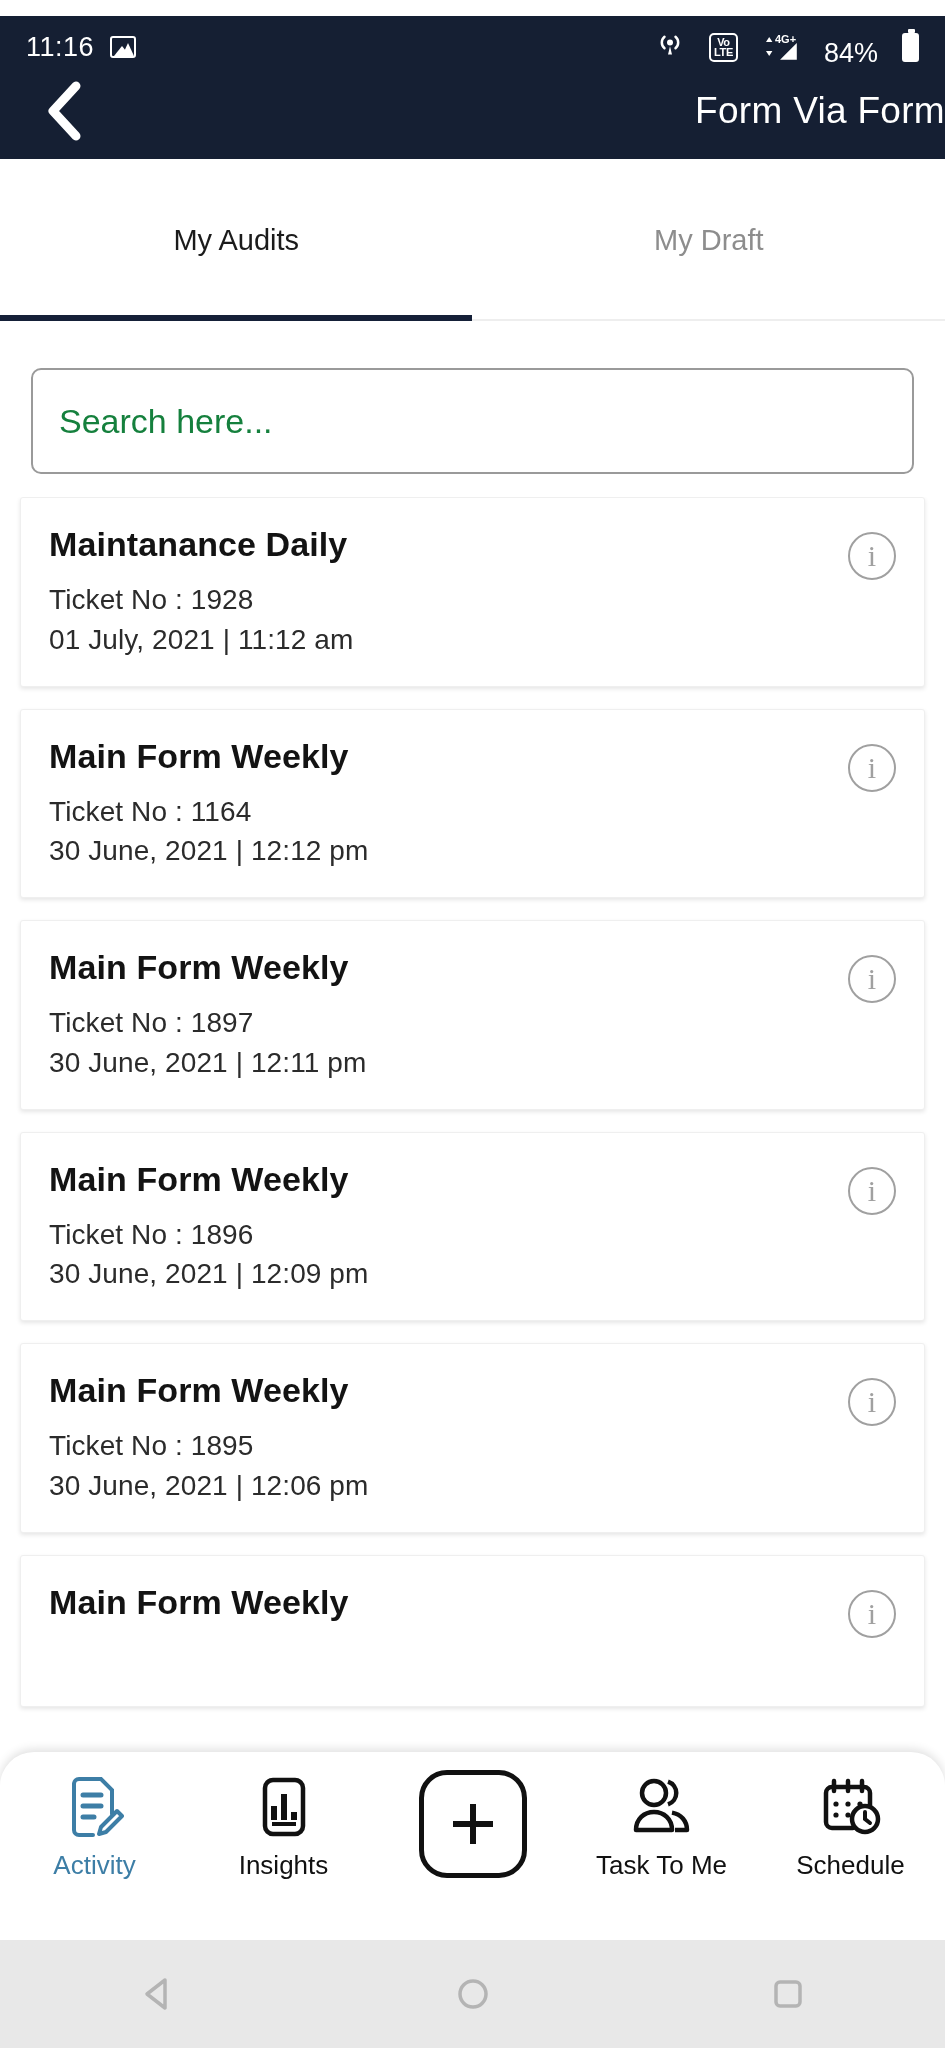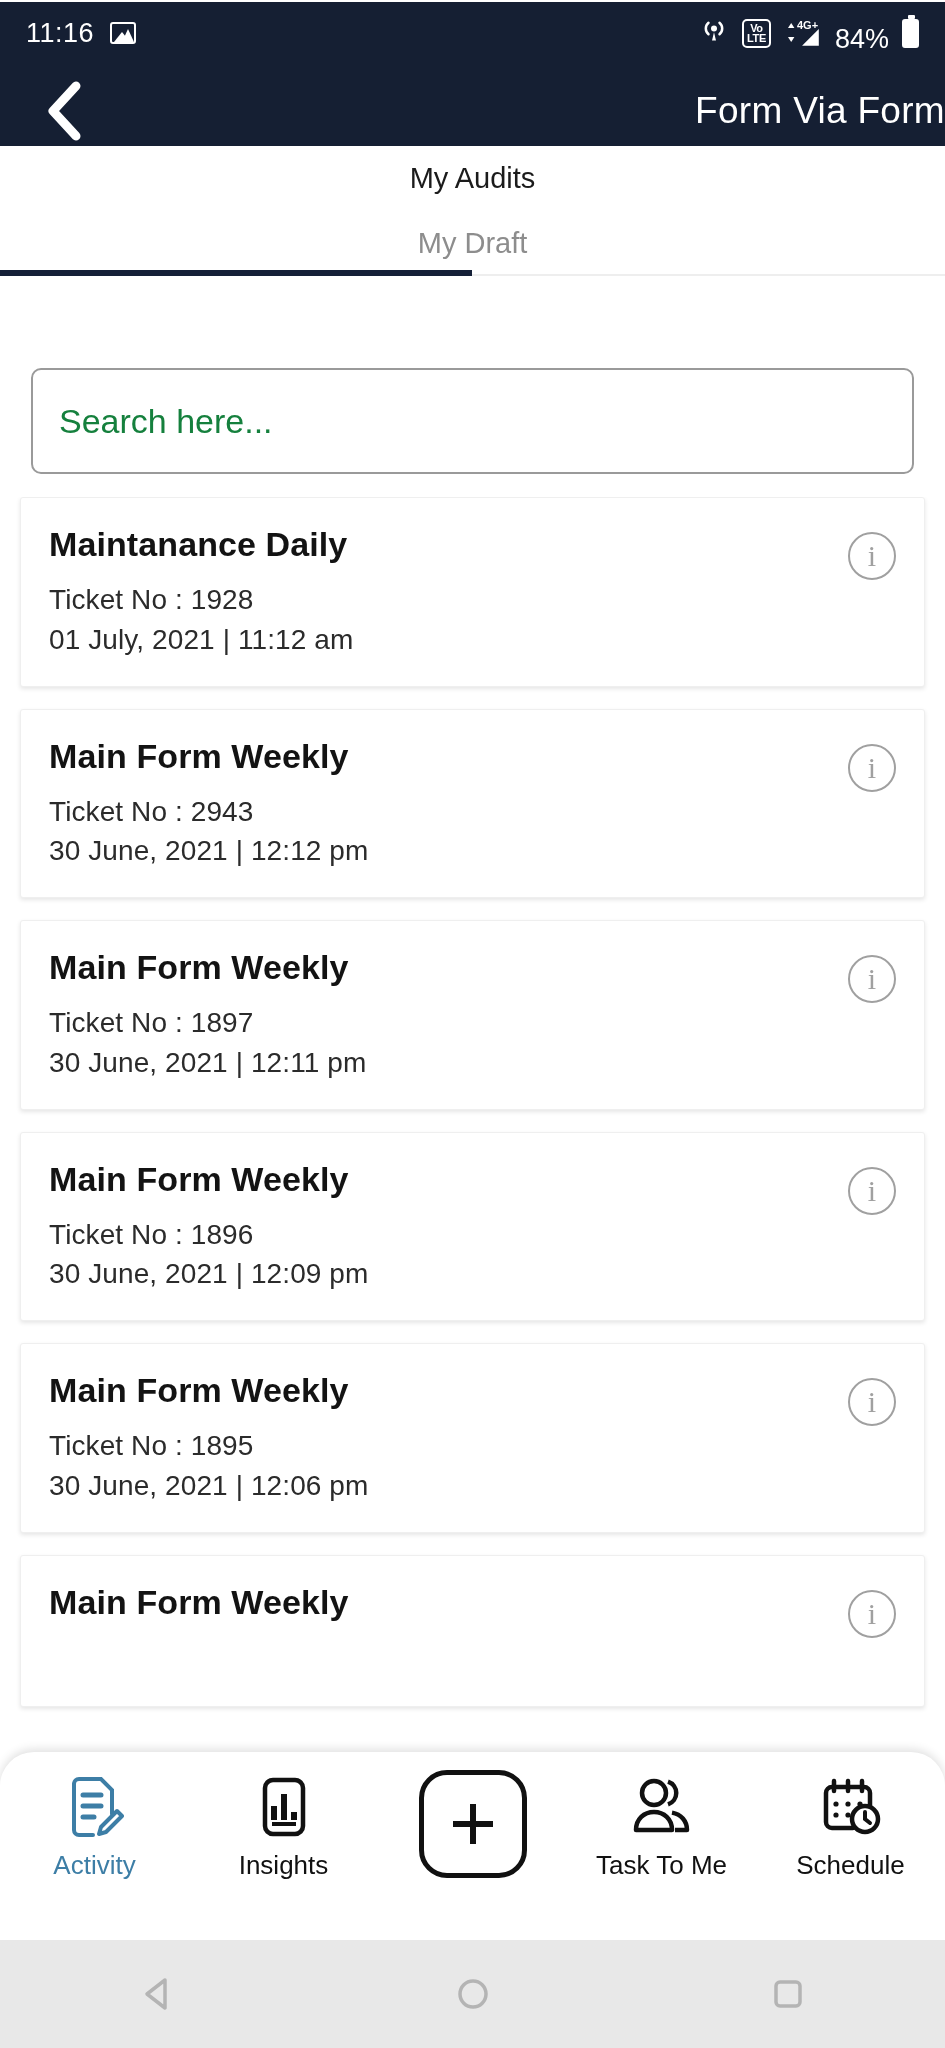--- a/index.html
+++ b/index.html
@@ -6,28 +6,28 @@
   html, body {
     width:945px; height:2048px;
     font-family:"Liberation Sans", sans-serif;
     background:#ffffff;
     overflow:hidden;
   }
   #root { position:relative; width:945px; height:2048px; background:#ffffff; }
 
   
   .statusbar {
-    position:absolute; top:2px; left:0; width:945px; height:62px;
+    position:absolute; top:16px; left:0; width:945px; height:62px;
     background:#151f33; color:#ffffff;
     display:flex; align-items:center; justify-content:space-between;
     padding:4px 26px;
   }
   .sb-left { display:flex; align-items:center; gap:16px; }
   .sb-clock { font-size:27px; letter-spacing:0.5px; }
-  .sb-right { display:flex; align-items:center; gap:13px;text-align:center; }
+  .sb-right { display:flex; align-items:center; gap:24px;text-align:center; }
   .sb-batt-text { font-size:27px;margin-top:12px; }
 
   .ico-photo {
     width:26px; height:22px; border:2.5px solid #ffffff; border-radius:3px;
     position:relative; overflow:hidden; background:#151f33;
   }
   .ico-photo:after {
     content:""; position:absolute; bottom:0; left:2px;
     border-left:8px solid transparent; border-right:8px solid transparent;
     border-bottom:10px solid #ffffff;
@@ -66,22 +66,22 @@
     width:56px; height:62px; cursor:pointer;
     display:flex; align-items:center; justify-content:center;
   }
   .appbar-title {
     width:100%; text-align:right; color:#ffffff;
     font-size:37px; font-weight:400; letter-spacing:0.3px;
   }
 
   
   .tabs {
-    position:absolute; top:146px; left:0; width:945px; height:130px;
-    background:#ffffff; display:flex;flex-direction:column;
+    position:absolute; top:159px; left:0; width:945px; height:162px;
+    background:#ffffff; display:flex;
   }
   .tab {
     flex:1; display:flex; align-items:center; justify-content:center;
     font-size:29px; position:relative; cursor:pointer;
   }
   .tab.active { color:#1b1b1b; }
   .tab.inactive { color:#8d8d8d; }
   .tab-underline {
     position:absolute; left:0; bottom:0; width:472px; height:6px;
     background:#152038;
@@ -224,21 +224,21 @@
       <div class="card-title">Maintanance Daily</div>
       <div class="card-line">Ticket No : 1928</div>
       <div class="card-line">01 July, 2021 | 11:12 am</div>
       <div class="info-icon">
         <span>i</span>
       </div>
     </div>
 
     <div class="card">
       <div class="card-title">Main Form Weekly</div>
-      <div class="card-line">Ticket No : 2943</div>
+      <div class="card-line">Ticket No : 1164</div>
       <div class="card-line">30 June, 2021 | 12:12 pm</div>
       <div class="info-icon">
         <span>i</span>
       </div>
     </div>
 
     <div class="card">
       <div class="card-title">Main Form Weekly</div>
       <div class="card-line">Ticket No : 1897</div>
       <div class="card-line">30 June, 2021 | 12:11 pm</div>

